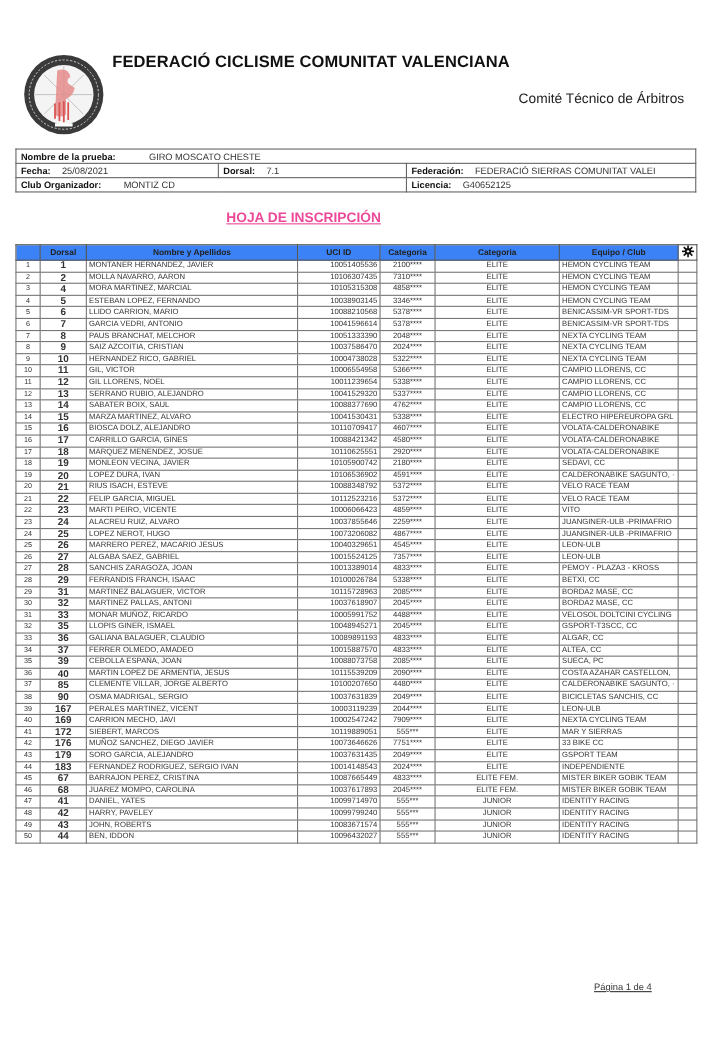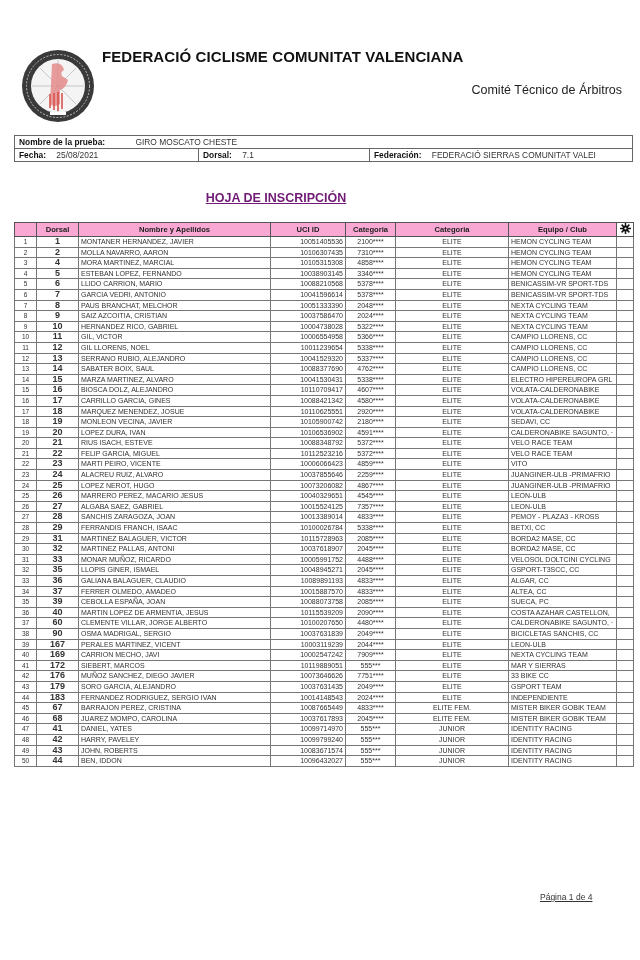--- a/index.html
+++ b/index.html
@@ -3,23 +3,23 @@
 <meta charset="utf-8">
 <style>
   html, body { margin:0; padding:0; background:#ffffff; }
   body { width:640px; height:960px; position:relative; overflow:hidden; font-family:"Liberation Sans", sans-serif; color:#111; }
   .logo { position:absolute; left:20px; top:48px; width:76px; height:76px; }
   .title { position:absolute; left:102px; top:48px; width:520px; font-size:15px; font-weight:bold; letter-spacing:0.1px; color:#111; }
   .subtitle { position:absolute; left:102px; top:83px; width:520px; text-align:right; font-size:12.5px; font-weight:normal; color:#222; }
   .info { position:absolute; left:14px; top:135px; width:619px; border:1px solid #555; border-collapse:collapse; font-size:8.4px; }
   .info td { border:1px solid #666; height:12px; padding:0 4px; white-space:nowrap; overflow:hidden; color:#333; }
   .info .lbl { font-weight:bold; color:#111; margin-right:8px; }
-  .section-title { position:absolute; left:0; top:191px; width:552px; text-align:center; font-size:12.5px; font-weight:bold; text-decoration:underline; color:#701a75; }
+  .section-title { position:absolute; left:0; top:191px; width:552px; text-align:center; font-size:12.5px; font-weight:bold; text-decoration:underline; color:#ec4899; }
   table.grid { position:absolute; left:14px; top:222px; width:619px; border-collapse:collapse; table-layout:fixed; font-size:7px; }
-  table.grid th { background:#f9a8d4; border:1px solid #555; height:13px; font-size:7.6px; font-weight:bold; color:#222; padding:0; }
+  table.grid th { background:#3b82f6; border:1px solid #555; height:13px; font-size:7.6px; font-weight:bold; color:#222; padding:0; }
   table.grid td { border:1px solid #777; height:9.6px; padding:0 2px; white-space:nowrap; overflow:hidden; color:#333; line-height:9.6px; }
   td.idx { text-align:center; color:#666; font-size:6.5px; }
   td.dorsal { text-align:center; font-weight:bold; font-size:9px; color:#111; }
   td.name { text-align:left; }
   td.uci { text-align:right; padding-right:4px; }
   td.lic { text-align:center; }
   td.cat { text-align:center; }
   td.team { text-align:left; }
   .page { position:absolute; left:540px; top:892px; font-size:8.5px; color:#333;text-decoration:underline; }
   .gear { display:inline-block; width:11px; height:11px; }
@@ -65,20 +65,30 @@
       <span class="lbl">Fecha:</span>
       <span>25/08/2021</span>
     </td>
     <td style="width:162px">
       <span class="lbl">Dorsal:</span>
       <span>7.1</span>
     </td>
     <td>
       <span class="lbl">Federación:</span>
       <span>FEDERACIÓ SIERRAS COMUNITAT VALEI</span>
+    </td>
+  </tr>
+  <tr>
+    <td colspan="2">
+      <span class="lbl">Club Organizador:</span>
+      <span style="margin-left:10px">MONTIZ CD</span>
+    </td>
+    <td>
+      <span class="lbl">Licencia:</span>
+      <span>G40652125</span>
     </td>
   </tr>
 </tbody>
   </table>
 
 <div class="section-title">HOJA DE INSCRIPCIÓN</div>
 
 <table class="grid">
   <colgroup>
     <col style="width:22px">
@@ -469,21 +479,21 @@
         <td class="dorsal">40</td>
         <td class="name">MARTIN LOPEZ DE ARMENTIA, JESUS</td>
         <td class="uci">10115539209</td>
         <td class="lic">2090****</td>
         <td class="cat">ELITE</td>
         <td class="team">COSTA AZAHAR CASTELLON,</td>
         <td></td>
       </tr>
       <tr>
         <td class="idx">37</td>
-        <td class="dorsal">60</td>
+        <td class="dorsal">85</td>
         <td class="name">CLEMENTE VILLAR, JORGE ALBERTO</td>
         <td class="uci">10100207650</td>
         <td class="lic">4480****</td>
         <td class="cat">ELITE</td>
         <td class="team">CALDERONABIKE SAGUNTO, ·</td>
         <td></td>
       </tr>
       <tr>
         <td class="idx">38</td>
         <td class="dorsal">90</td>

